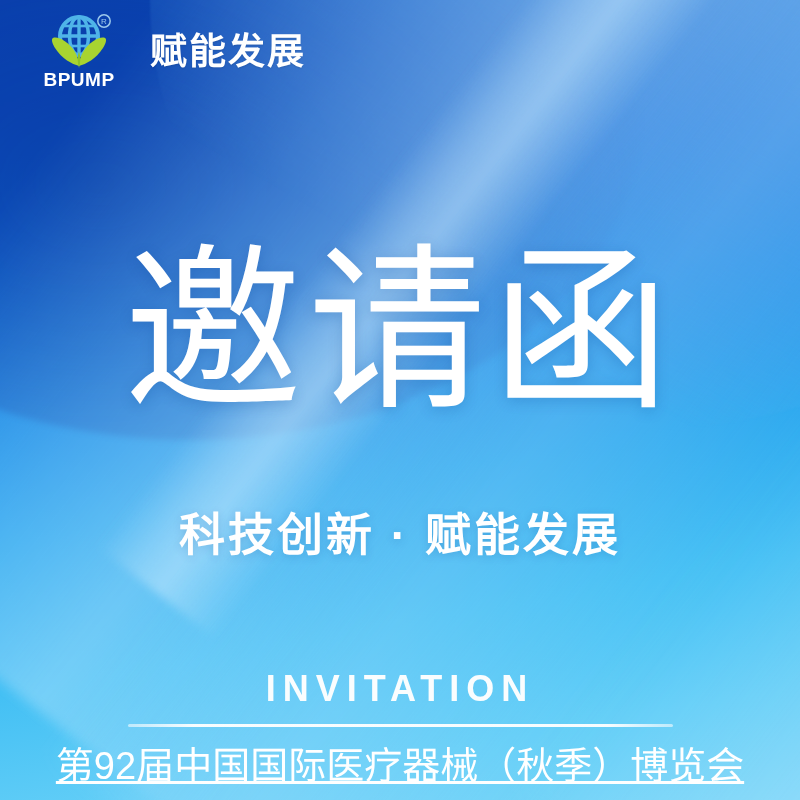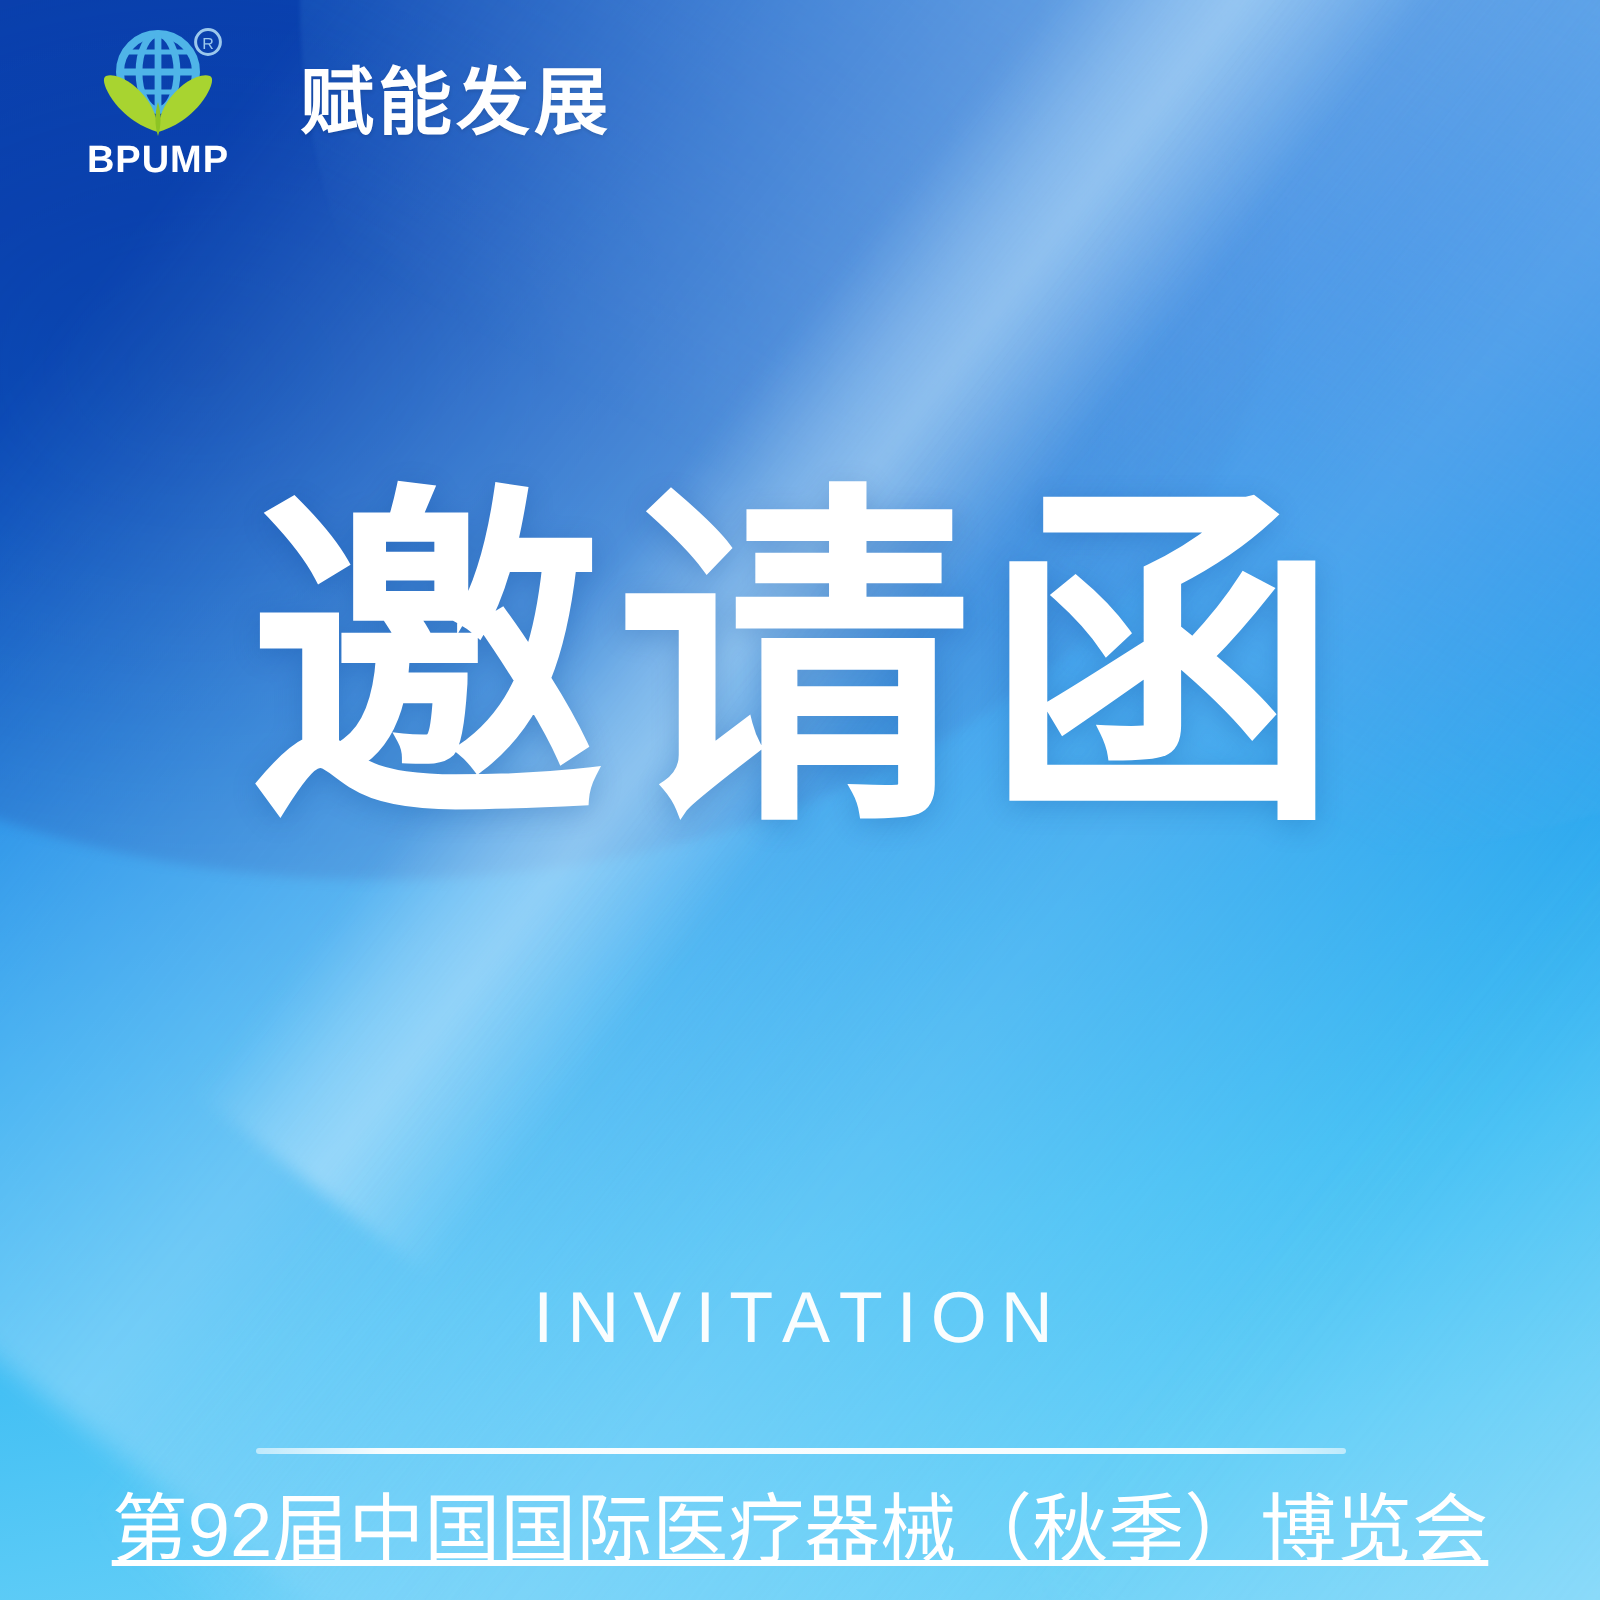--- a/index.html
+++ b/index.html
@@ -126,21 +126,21 @@
 
   
   .title-main {
     position: absolute;
     top: 243px;
     left: 0;
     width: 100%;
     text-align: center;
     color: #ffffff;
     font-size: 178px;
-    font-weight: 700;
+    font-weight: 400;
     line-height: 1;
     letter-spacing: 6px;
     z-index: 5;
     text-shadow: 0 3px 14px rgba(5,60,140,0.22);
   }
 
   .subtitle {
     position: absolute;
     top: 508px;
     left: 0;
@@ -150,27 +150,27 @@
     font-size: 46px;
     font-weight: 700;
     letter-spacing: 3px;
     line-height: 1.2;
     z-index: 5;
     text-shadow: 0 2px 8px rgba(5,60,140,0.18);
   }
 
   .invitation-en {
     position: absolute;
-    top: 641px;
+    top: 671px;
     left: 0;
     width: 100%;
     text-align: center;
     color: #ffffff;
     font-size: 36px;
-    font-weight: 400;
+    font-weight: 700;
     letter-spacing: 7px;
     line-height: 1;
     z-index: 5;
     opacity: 0.97;
   }
 
   .divider {
     position: absolute;
     top: 724px;
     left: 128px;
@@ -238,20 +238,21 @@
         </g>
 
         <text x="37" y="74" text-anchor="middle" font-family="'Liberation Sans', sans-serif" font-size="19" font-weight="bold" letter-spacing="0.5" fill="#ffffff">BPUMP</text>
       </svg>
     </div>
     <div class="brand-name">赋能发展</div>
   </div>
 
   <div class="title-main">邀请函</div>
 
+  <div class="subtitle">科技创新 · 赋能发展</div>
 
   <div class="invitation-en">INVITATION</div>
 
   <div class="divider"></div>
 
   <div class="event-name">第92届中国国际医疗器械（秋季）博览会</div>
 
 </div>
 
 </body></html>

